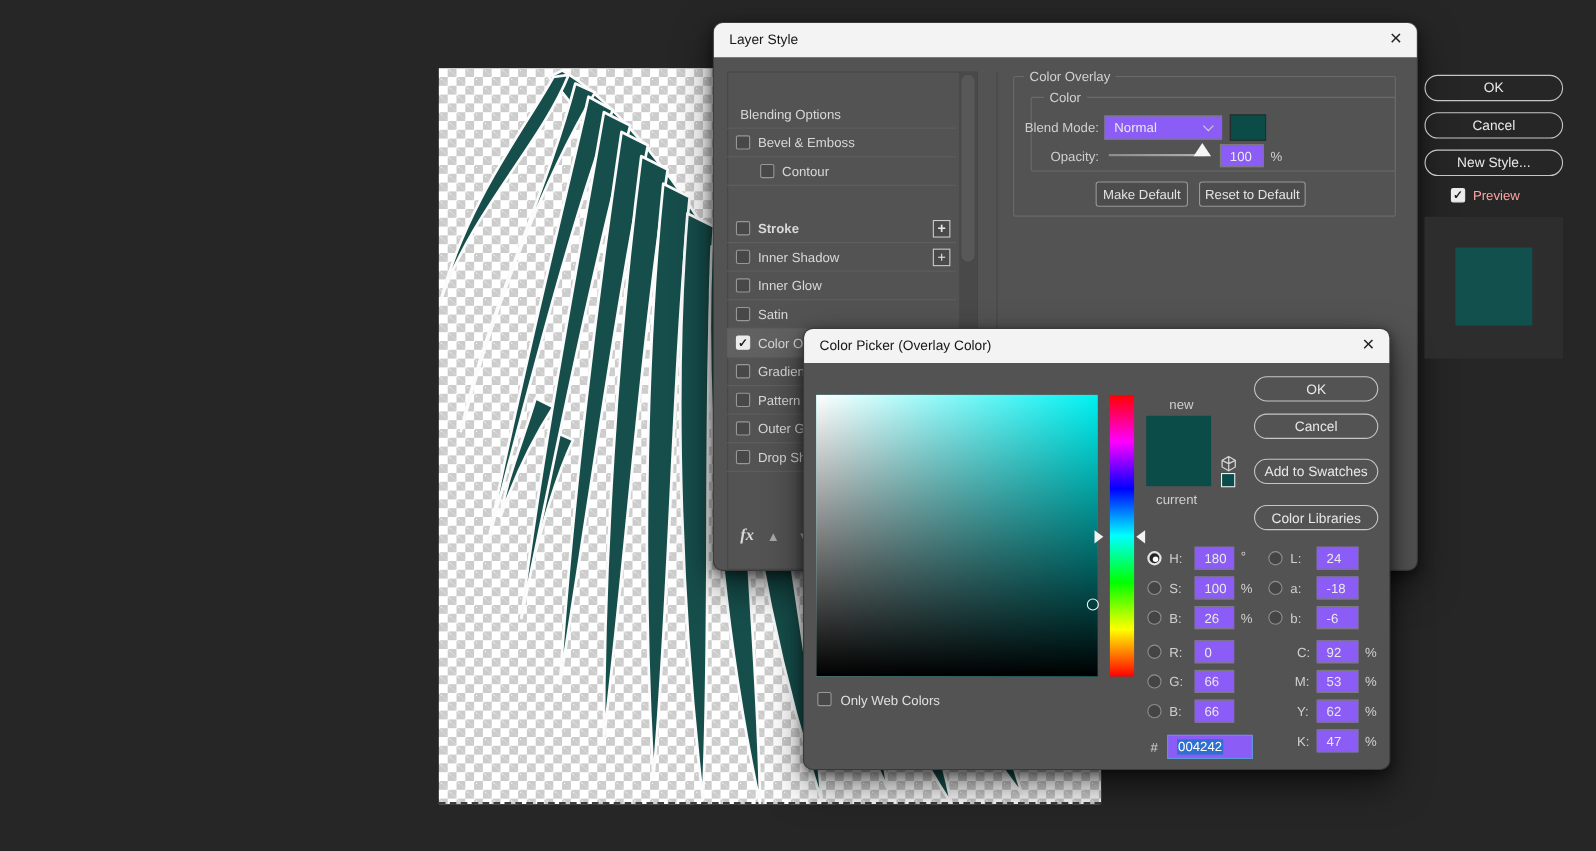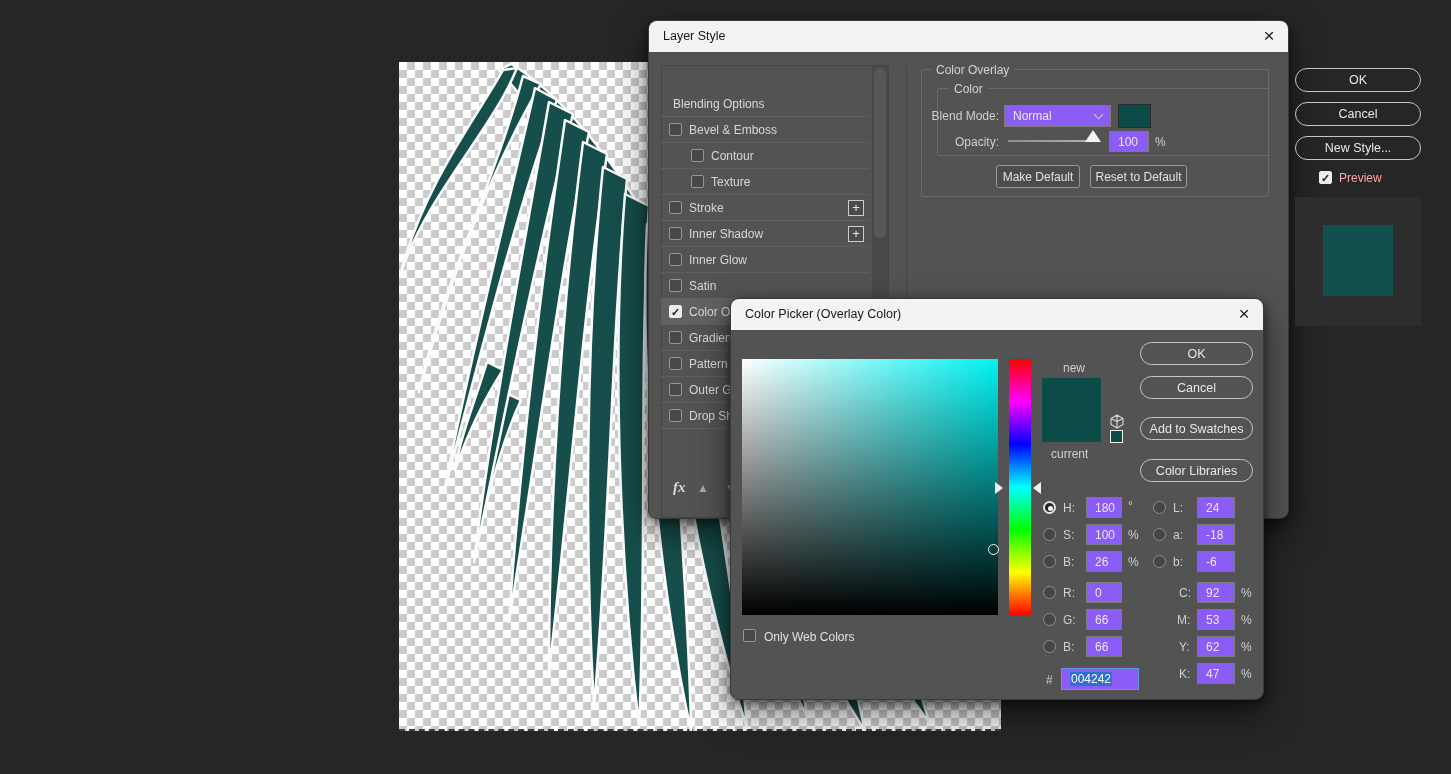--- a/index.html
+++ b/index.html
@@ -140,25 +140,21 @@
       <span class="txt" style="left:12px;">Blending Options</span>
     </div>
   <div class="lsrow" style="top:96px;">
       <span class="cb" style="left:8px; top:6px;"></span>
       <span class="txt" style="left:28px;">Bevel &amp; Emboss</span>
     </div>
   <div class="lsrow" style="top:122px;">
       <span class="cb" style="left:30px; top:6px;"></span>
       <span class="txt" style="left:50px;text-align:center;">Contour</span>
     </div>
-  <div class="lsrow" style="top:148px;">
-      <span class="cb" style="left:30px; top:6px;"></span>
-      <span class="txt" style="left:50px;">Texture</span>
-    </div>
-  <div class="lsrow" style="top:174px;">
+  <div class="lsrow" style="top:174px;font-weight:bold;">
       <span class="cb" style="left:8px; top:6px;"></span>
       <span class="txt" style="left:28px;">Stroke</span>
       <span class="plusbox">+</span>
     </div>
   <div class="lsrow" style="top:200px;">
       <span class="cb" style="left:8px; top:6px;"></span>
       <span class="txt" style="left:28px;">Inner Shadow</span>
       <span class="plusbox">+</span>
     </div>
   <div class="lsrow" style="top:226px;">

